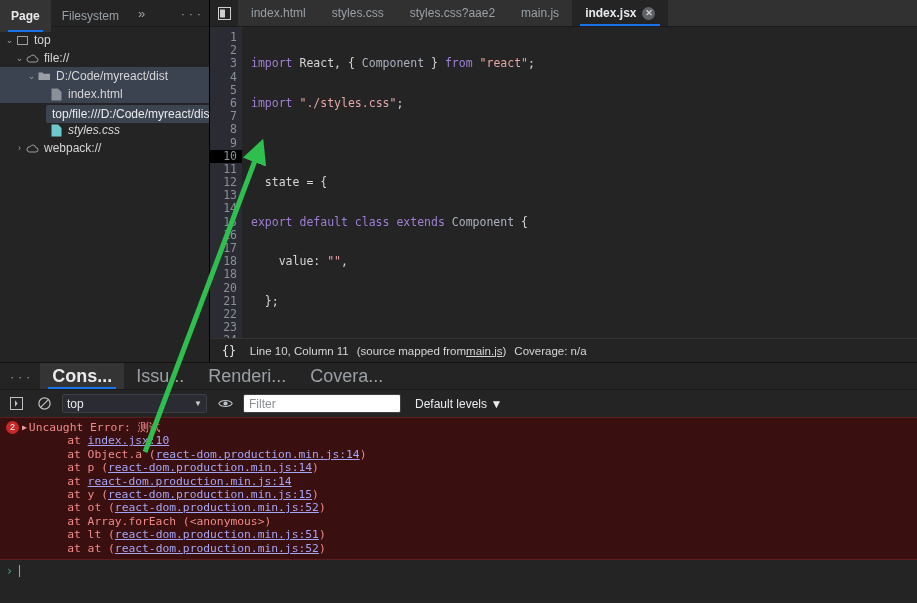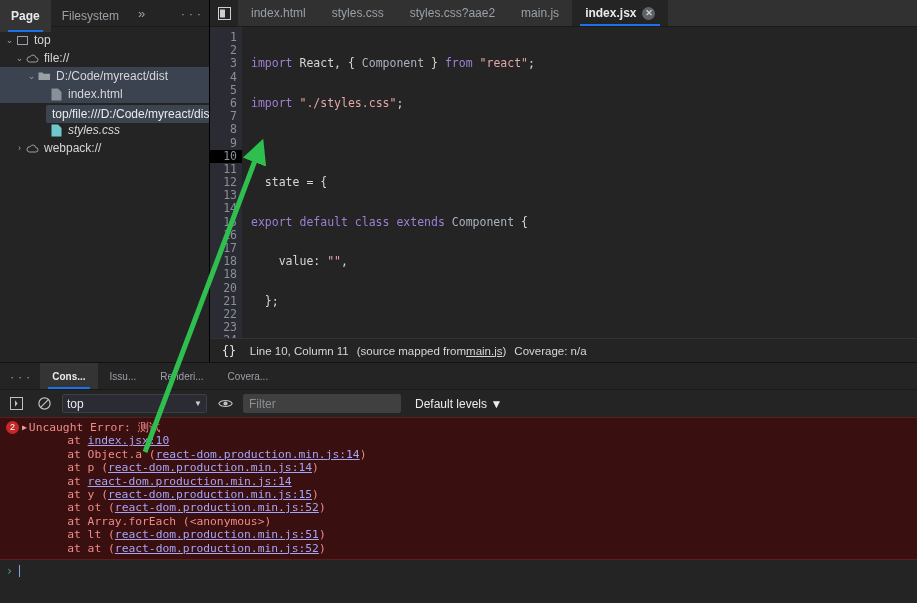--- a/index.html
+++ b/index.html
@@ -251,21 +251,21 @@
   }
   .drawer-more {
     display: flex; align-items: center;
     padding: 0 10px;
     color: #9aa0a6; font-size: 13px;
     cursor: pointer;
   }
   .drawer-tab {
     display: flex; align-items: center;
     padding: 0 12px;
-    font-size: 10px;
+    font-size: 18px;
     color: #9aa0a6;
     position: relative;
     cursor: pointer;
     white-space: nowrap;
   }
   .drawer-tab.active {
     background: #343434;
     color: #e8eaed;
     font-weight: bold;
   }
@@ -310,21 +310,21 @@
   }
   .ctx-select .caret {
     position: absolute;
     right: 4px;
     font-size: 8px;
     color: #cfcfcf;
   }
   .filter-box {
     width: 158px;
     height: 19px;
-    background: #404040;
+    background: #ffffff;
     border: 1px solid #3c4043;
     border-radius: 2px;
     display: flex;
     align-items: center;
     padding: 0 5px;
     font-size: 12px;
     color: #8a8f94;
     cursor: text;
   }
   .levels {

